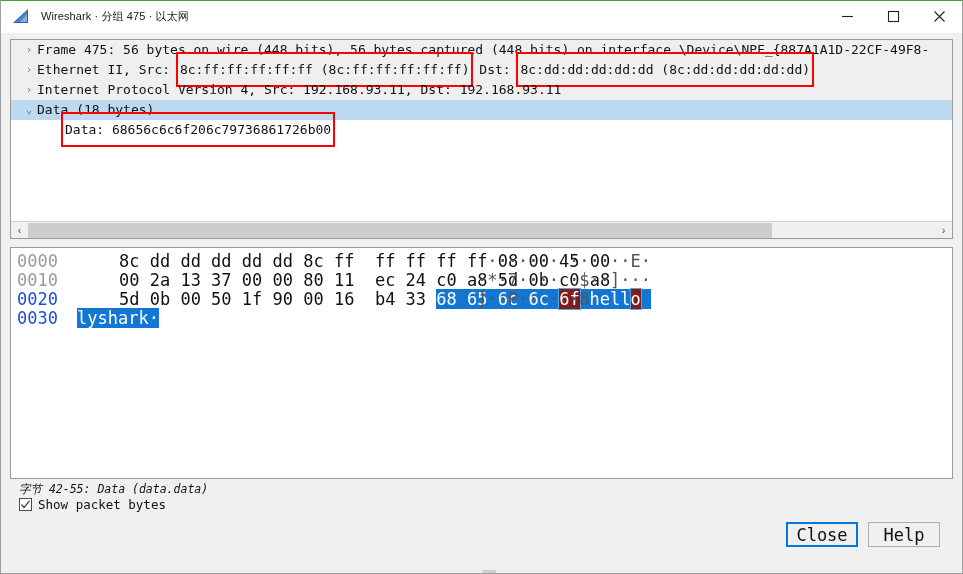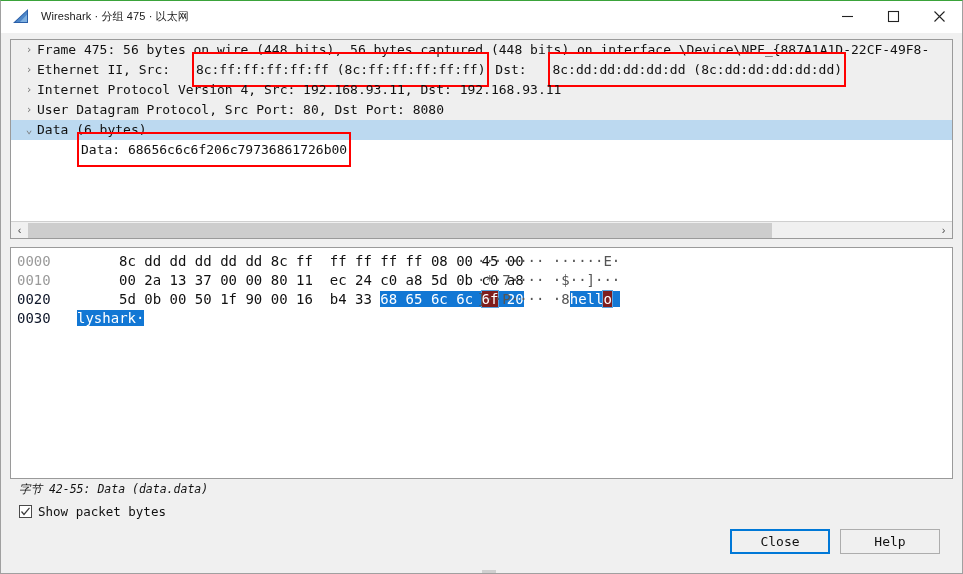--- a/index.html
+++ b/index.html
@@ -95,21 +95,20 @@
     color: #787878;
     font-size: 11px;
     text-align: center;
     vertical-align: top;
   }
   .indent1 { padding-left: 52px; }
   .hl-box {
     outline: 2px solid #ff0000;
     padding: 8px 2px;
     position: relative;
-    margin-left: 16px;
   }
   
   #h-scroll {
     position: absolute;
     left: 0; right: 0; bottom: 0;
     height: 17px;
     background: #f0f0f0;
     border-top: 1px solid #cfcfcf;
     display: flex;
     align-items: center;
@@ -134,31 +133,31 @@
     border: 1px solid #9a9a9a;
     background: #ffffff;
     flex: 0 0 auto;
     overflow: hidden;
     padding-top: 4px;
   }
   .brow {
     height: 19px;
     line-height: 19px;
     font-family: "DejaVu Sans Mono", monospace;
-    font-size: 14px;
+    font-size: 17px;
     white-space: pre;
     display: flex;
   }
   .boff {
     width: 56px;
     padding-left: 6px;
     color: #9a9a9a;
     flex: 0 0 auto;
   }
-  .boff.dark { color: #0f172a; }
+  .boff.dark { color: #1d4ed8; }
   .bhex {
     width: 352px;
     flex: 0 0 auto;
     color: #111;
     padding-left: 4px;
     margin-left: 48px;
   }
   .basc {
     color: #111;
     flex: 0 0 auto;
@@ -172,21 +171,20 @@
   #status-line {
     margin-top: 3px;
     font-family: "DejaVu Sans Mono", monospace;
     font-style: italic;
     font-size: 11.5px;
     color: #111;
     padding-left: 9px;
     flex: 0 0 auto;
   }
   #checkrow {
-    margin-top: 7px;
     display: flex;
     align-items: center;
     padding-left: 9px;
     flex: 0 0 auto;
   }
   #checkbox {
     width: 13px; height: 13px;
     border: 1px solid #4a4a4a;
     background: #ffffff;
     display: flex; align-items: center; justify-content: center;
@@ -204,26 +202,26 @@
   #footer {
     flex: 1 1 auto;
     display: flex;
     align-items: flex-start;
     justify-content: flex-end;
     padding: 10px 13px 0 0;
     min-height: 0;
   }
   .btn {
     font-family: "DejaVu Sans Mono", monospace;
-    font-size: 13px;
+    font-size: 17px;
     color: #111;
     background: #f0f0f0;
     border: 1px solid #adadad;
     height: 25px;
-    width: 100px;
+    width: 72px;
     display: flex; align-items: center; justify-content: center;
     margin-left: 10px;
   }
   .btn.default {
     border: 2px solid #0078d7;
     background: #f0f0f0;
   }
   #grip {
     position: absolute;
     left: 0; right: 0; bottom: 0;
@@ -281,26 +279,23 @@
         </div>
 
         <div class="trow">
           <span class="chev">›</span><span>Ethernet II, Src: </span><span class="hl-box">8c:ff:ff:ff:ff:ff (8c:ff:ff:ff:ff:ff)</span><span>  Dst: </span><span class="hl-box">8c:dd:dd:dd:dd:dd (8c:dd:dd:dd:dd:dd)</span>
         </div>
 
         <div class="trow">
           <span class="chev">›</span><span>Internet Protocol Version 4, Src: 192.168.93.11, Dst: 192.168.93.11</span>
         </div>
 
-        <div class="trow">
-          <span class="chev">›</span><span>User Datagram Protocol, Src Port: 80, Dst Port: 8080</span>
-        </div>
 
         <div class="trow selected">
-          <span class="chev">⌄</span><span>Data (6 bytes)</span>
+          <span class="chev">⌄</span><span>Data (18 bytes)</span>
         </div>
 
         <div class="trow indent1">
           <span class="hl-box">Data: 68656c6c6f206c79736861726b00</span>
         </div>
 
 
       </div>
 
       <div id="h-scroll">

